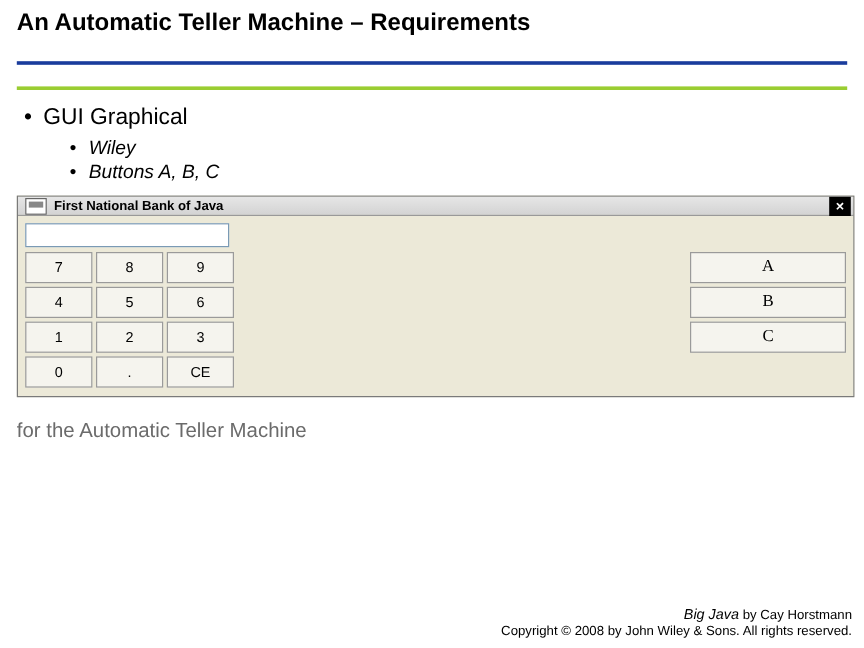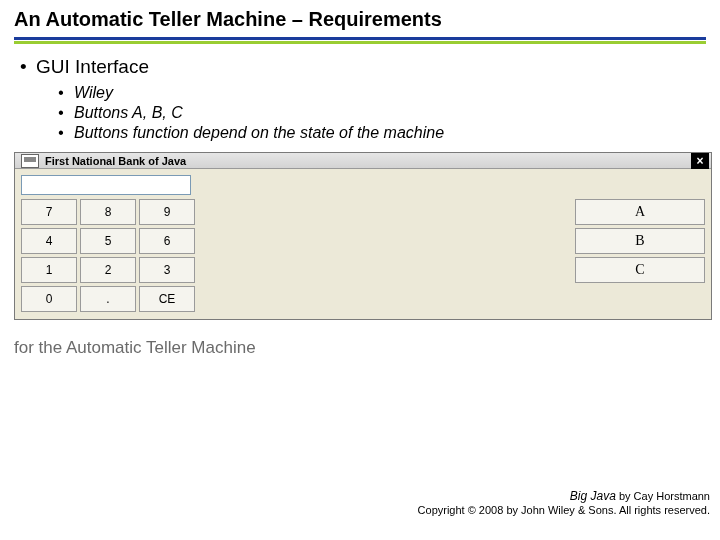--- a/index.html
+++ b/index.html
@@ -13,22 +13,22 @@
     position: relative;
   }
   .slide {
     padding: 8px 14px;
   }
   .title {
     font-size: 20px;
     font-weight: bold;
     color: #000;
     border-bottom: 3px solid #1a3c9c;
-    padding-bottom: 6px;
-    margin-bottom: 1px;
+    padding-bottom: 20px;
+    margin-bottom: 18px;
   }
   .green-rule {
     height: 3px;
     background: #9acd32;
     margin-bottom: 12px;
   }
   .bullet-main {
     font-size: 19px;
     color: #000;
     margin: 6px 0 6px 6px;
@@ -142,41 +142,40 @@
     margin-top: 18px;
     font-family: Verdana, Arial, sans-serif;
     font-size: 17px;
     color:#6b6b6b;
   }
   .fig-label { color:#2a4fd0; font-weight:bold; margin-right:10px; }
 
   
   .footer {
     position:absolute;
-    bottom:22px; right:10px;
+    bottom:6px; right:10px;
     text-align:right;
     font-size:11px;
     color:#000;
     line-height:1.25;
   }
   .footer .bj { font-style:italic; font-size:12px; }
 </style>
 </head>
 <body>
 
 <div class="slide">
   <div class="title">An Automatic Teller Machine – Requirements</div>
   <div class="green-rule"></div>
 
   <div class="bullet-main">
-    <span class="dot">•</span><span>GUI Interface</span>
+    <span class="dot">•</span><span>GUI Graphical</span>
   </div>
   <div class="bullet-sub"><span class="dot">•</span><span>Wiley</span></div>
   <div class="bullet-sub"><span class="dot">•</span><span>Buttons A, B, C</span></div>
-  <div class="bullet-sub"><span class="dot">•</span><span>Buttons function depend on the state of the machine</span></div>
 
   <div class="atm-window">
     <div class="atm-titlebar">
       <div class="atm-sys"></div>
       <div class="atm-title">First National Bank of Java</div>
       <div class="atm-close">×</div>
     </div>
     <div class="atm-body">
       <div class="atm-left">
         <input class="atm-input" value="" style="">

